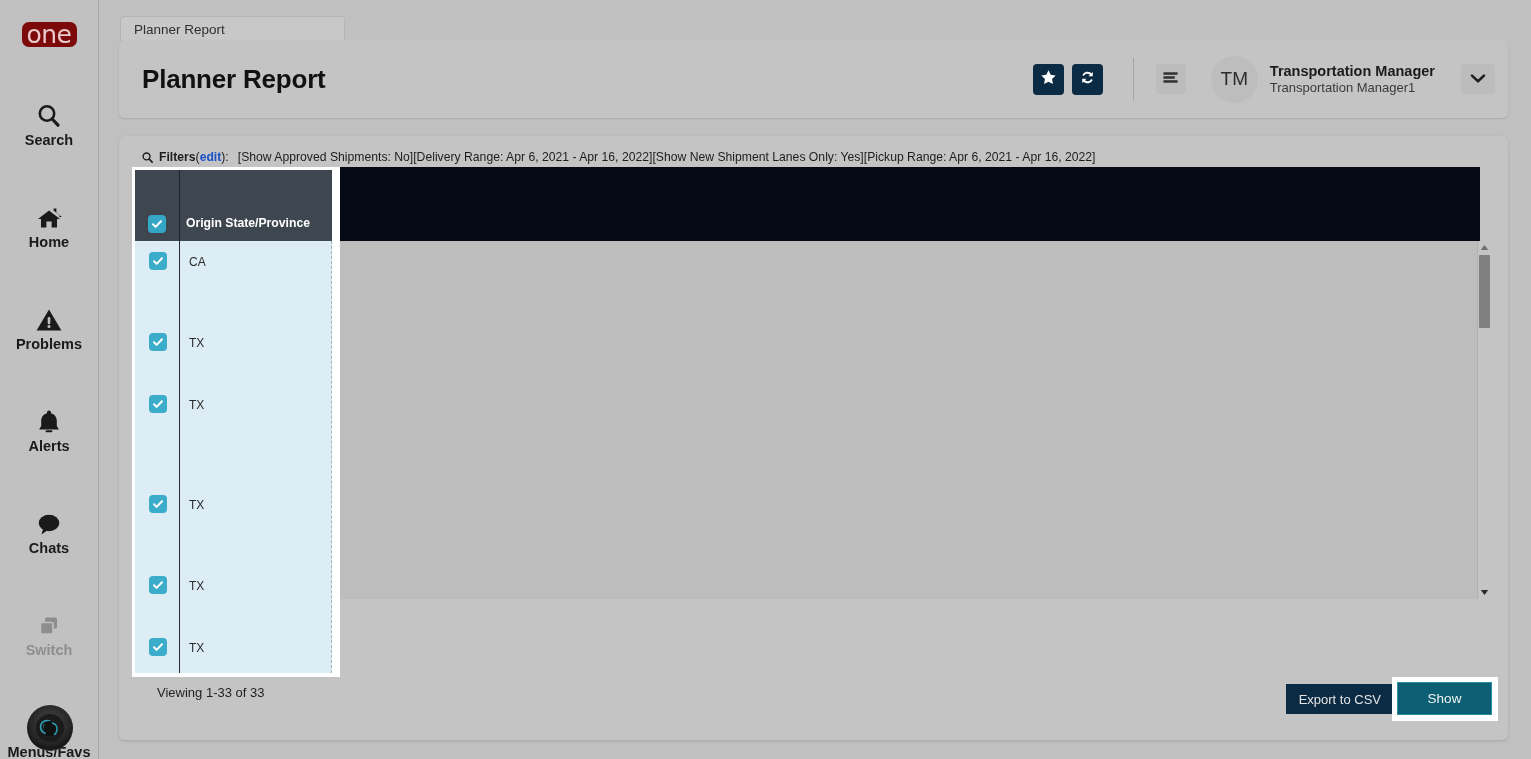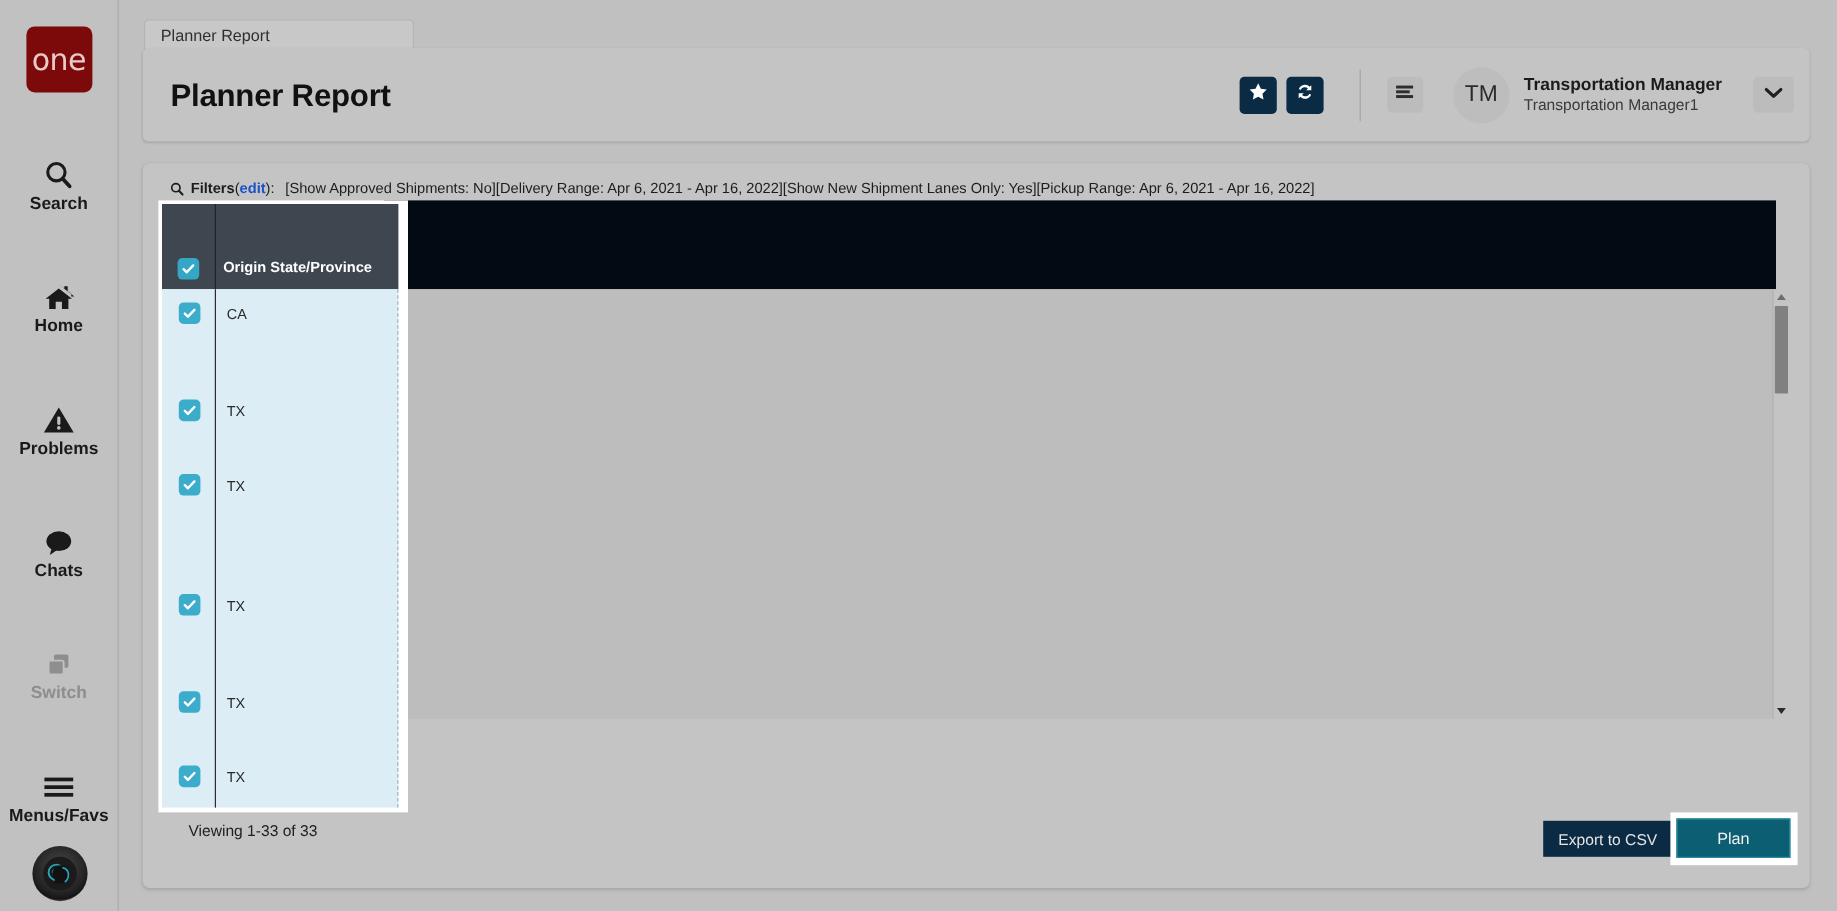--- a/index.html
+++ b/index.html
@@ -297,20 +297,29 @@
       <span class="rail-ico">
         <svg width="28" height="28" viewBox="0 0 28 28">
             <path d="M14 3.6 L26.4 24.4 L1.6 24.4 Z" fill="currentColor"></path>
             <rect x="12.7" y="11" width="2.6" height="7.2" rx="1.2" fill="#c1c1c1"></rect>
             <circle cx="14" cy="20.6" r="1.5" fill="#c1c1c1"></circle>
           </svg>
       </span>
       <span class="rail-label">Problems</span>
     </div>
 
+    <div class="rail-item">
+      <span class="rail-ico">
+        <svg width="26" height="28" viewBox="0 0 26 28">
+            <path d="M13 2.4 c-1.1 0-2 .9-2 2 v.9 c-3.4.9-5.8 4-5.8 7.6 v5.2 l-2.1 3.3 h19.8 l-2.1-3.3 v-5.2 c0-3.6-2.4-6.7-5.8-7.6 v-.9 c0-1.1-.9-2-2-2 z" fill="currentColor"></path>
+            <rect x="9.6" y="22.3" width="6.8" height="1.9" rx="0.9" fill="currentColor"></rect>
+          </svg>
+      </span>
+      <span class="rail-label">Alerts</span>
+    </div>
 
     <div class="rail-item">
       <span class="rail-ico">
         <svg width="28" height="26" viewBox="0 0 28 26">
             <ellipse cx="14" cy="12" rx="10.3" ry="8.2" fill="currentColor"></ellipse>
             <path d="M8 18 L6.5 23.5 L12.6 19.3 Z" fill="currentColor"></path>
           </svg>
       </span>
       <span class="rail-label">Chats</span>
     </div>
@@ -516,19 +525,19 @@
     </div>
 
     <div class="viewing">Viewing 1-33 of 33</div>
 
     <div class="btn-row">
       <div class="btn-export">
         <span>Export to CSV</span>
       </div>
       <div class="plan-focus">
         <div class="btn-plan">
-          <span>Plan</span>
+          <span>Show</span>
         </div>
       </div>
     </div>
 
   </div>
 </div>
 
 </body></html>

